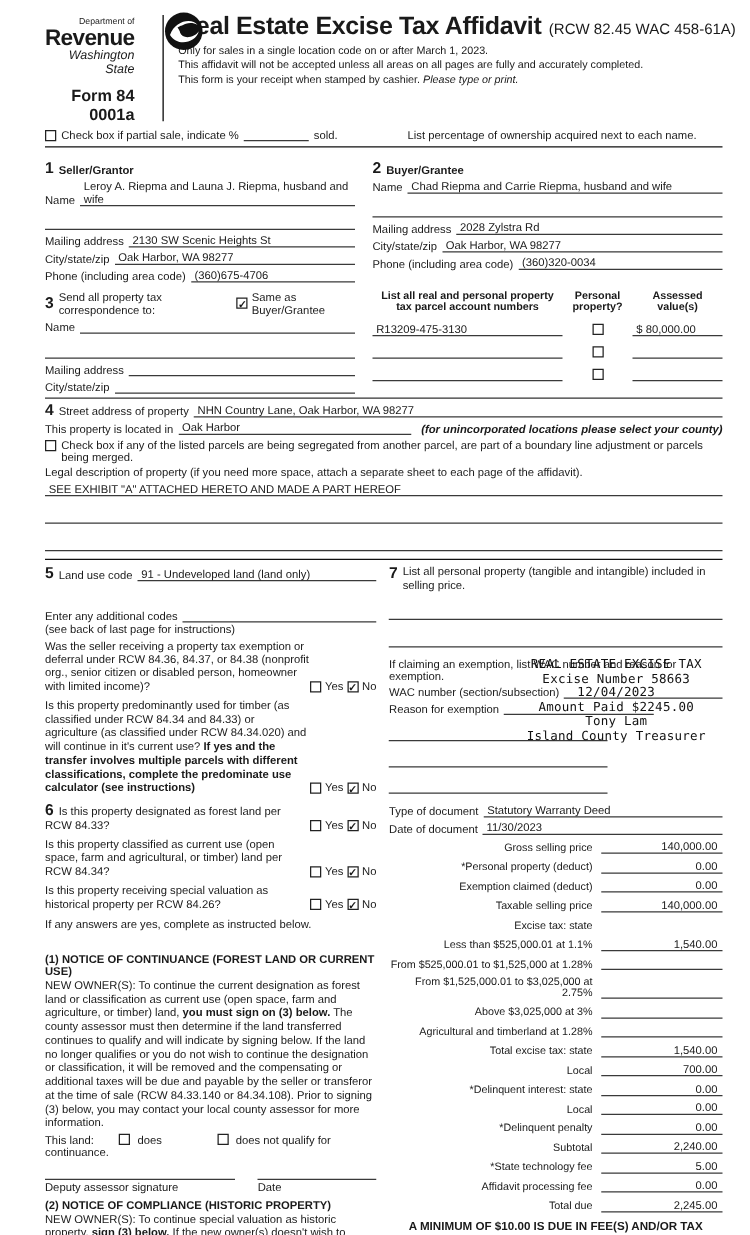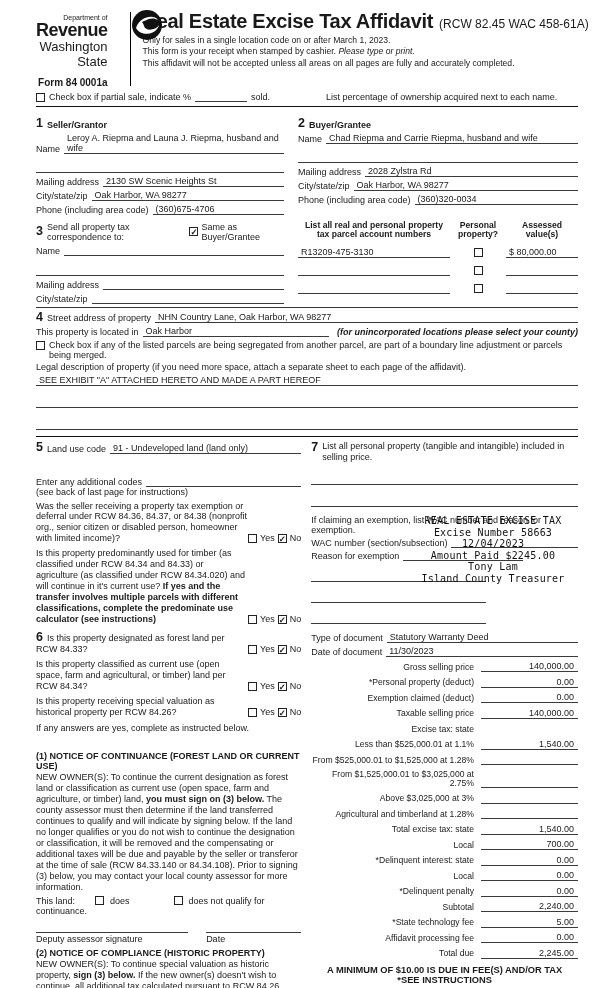--- a/index.html
+++ b/index.html
@@ -9,22 +9,22 @@
     font-family:"Liberation Sans", sans-serif; font-size:9px; color:#1a1a1a;
     padding:8px 22px 0 36px; overflow:hidden;
   }
   .bold { font-weight:bold; }
   .ital { font-style:italic; }
   
   .hdr { display:flex; align-items:stretch; }
   .hdr-left { width:128px; text-align:right; padding-right:8px; padding-top:6px; }
   .agency-top { font-size:7px; }
   .agency-name { font-size:18px; font-weight:bold; letter-spacing:-0.5px; line-height:1; }
-  .agency-sub { font-size:13px; }
-  .form-no { font-size:10px; font-weight:bold; margin-top:8px; }
+  .agency-sub { font-size:10px; font-style:italic; }
+  .form-no { font-size:13px; font-weight:bold; margin-top:8px; }
   .logo-swirl { position:absolute; left:130px; top:8px; }
   .hdr-div { border-left:1.5px solid #000; margin:4px 0 2px 14px; }
   .hdr-right { padding-left:12px; padding-top:2px; flex:1; }
   .title-row { display:flex; align-items:baseline; gap:6px; }
   .title { font-size:20px; font-weight:bold; letter-spacing:-0.3px; white-space:nowrap; }
   .title-ref { font-size:12px; white-space:nowrap; }
   .hdr-line { font-size:8.6px; margin-top:1.5px; }
   
   .rule { border-top:1.5px solid #111; margin:4px 0; }
   .rule-thin { border-top:1px solid #333; margin:3px 0; }
@@ -91,22 +91,22 @@
       <path d="M6 20 C10 8 24 6 28 12 C22 8 12 12 14 18 C16 24 26 22 29 17 C27 26 12 30 6 20 Z" fill="#fff"></path>
       <path d="M12 14 Q18 10 23 15 Q18 13 14 17 Z" fill="#111"></path>
     </svg>
     <div class="hdr-div"></div>
     <div class="hdr-right">
       <div class="title-row">
         <span class="title">Real Estate Excise Tax Affidavit</span>
         <span class="title-ref">(RCW 82.45 WAC 458-61A)</span>
       </div>
       <div class="hdr-line">Only for sales in a single location code on or after March 1, 2023.</div>
+      <div class="hdr-line">This affidavit will not be accepted unless all areas on all pages are fully and accurately completed.</div>
       <div class="hdr-line"><span>This form is your receipt when stamped by cashier. </span><span class="ital">Please type or print.</span></div>
-      <div class="hdr-line">This affidavit will not be accepted unless all areas on all pages are fully and accurately completed.</div>
     </div>
   </div>
 
   <div class="partial">
     <span class="cb"></span>
     <span>Check box if partial sale, indicate %</span>
     <span class="gap"></span>
     <span>sold.</span>
     <span class="right">List percentage of ownership acquired next to each name.</span>
   </div>

